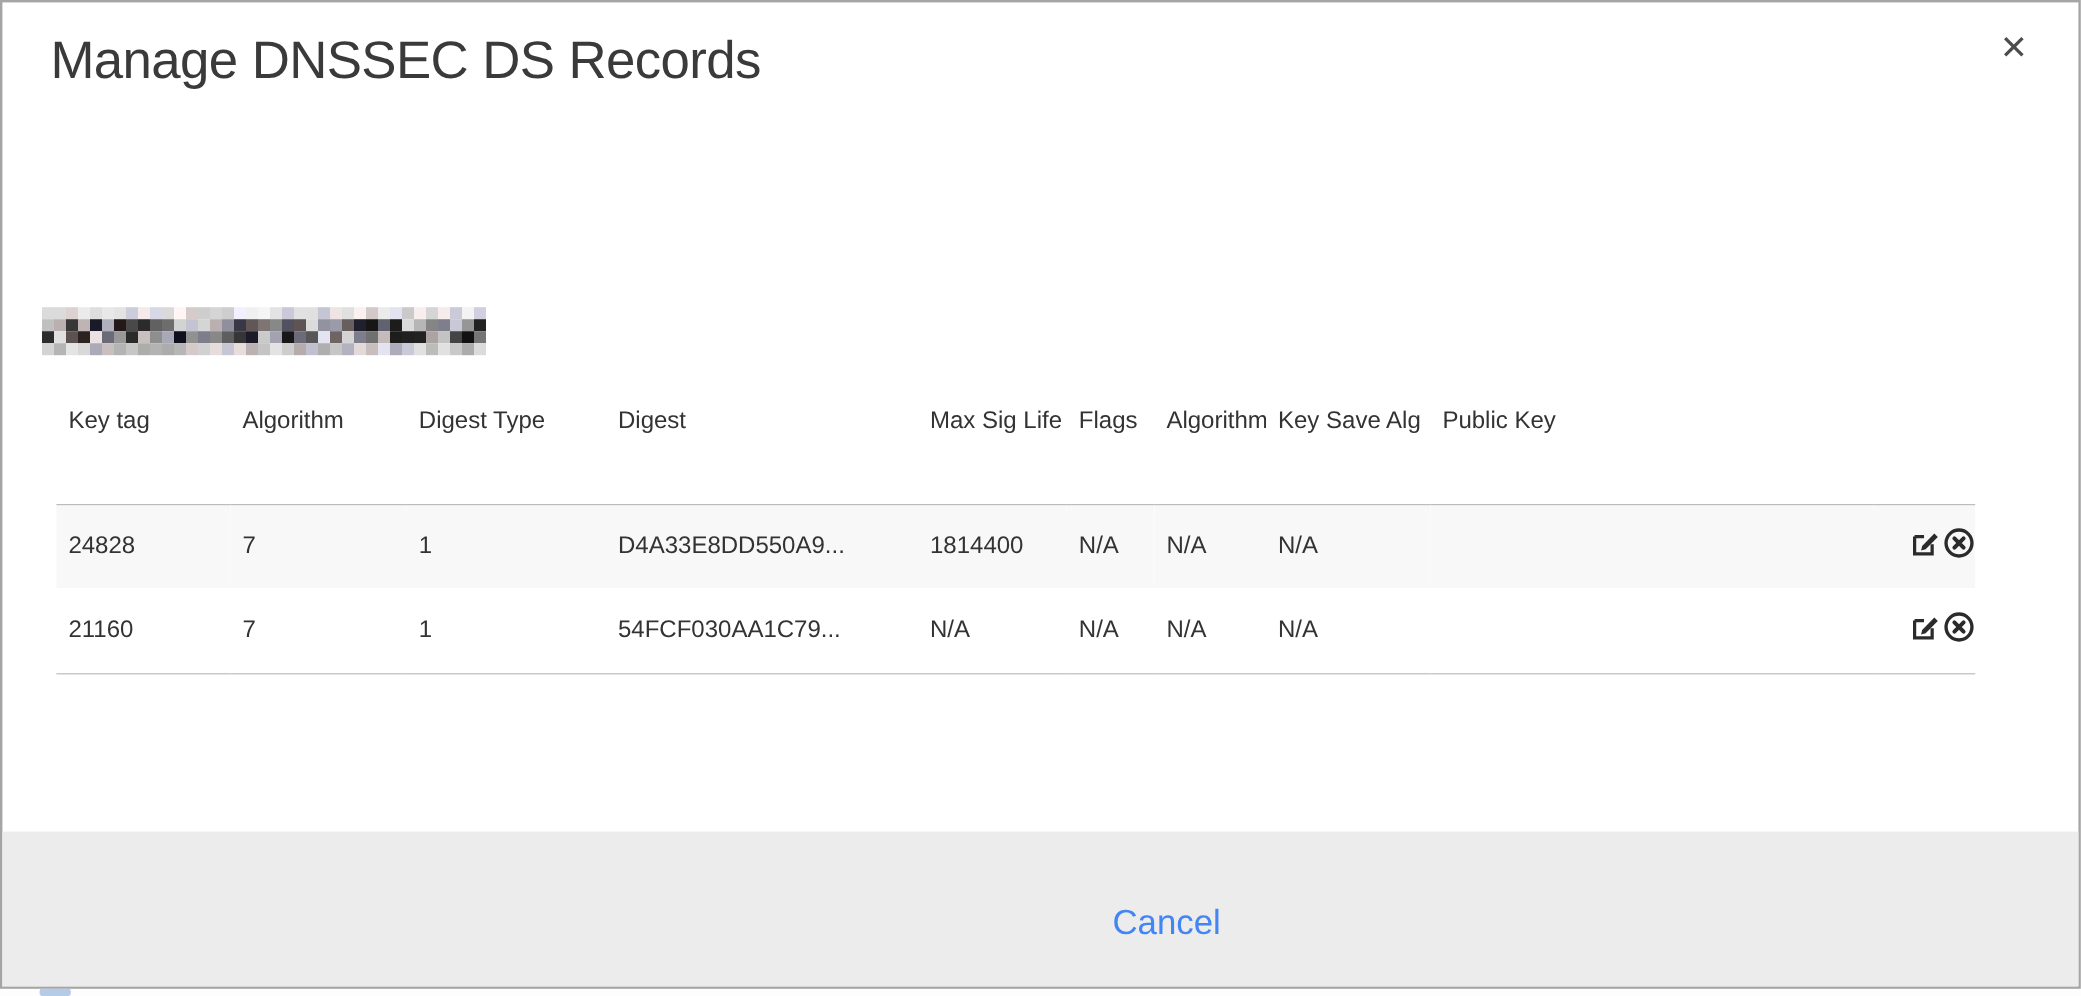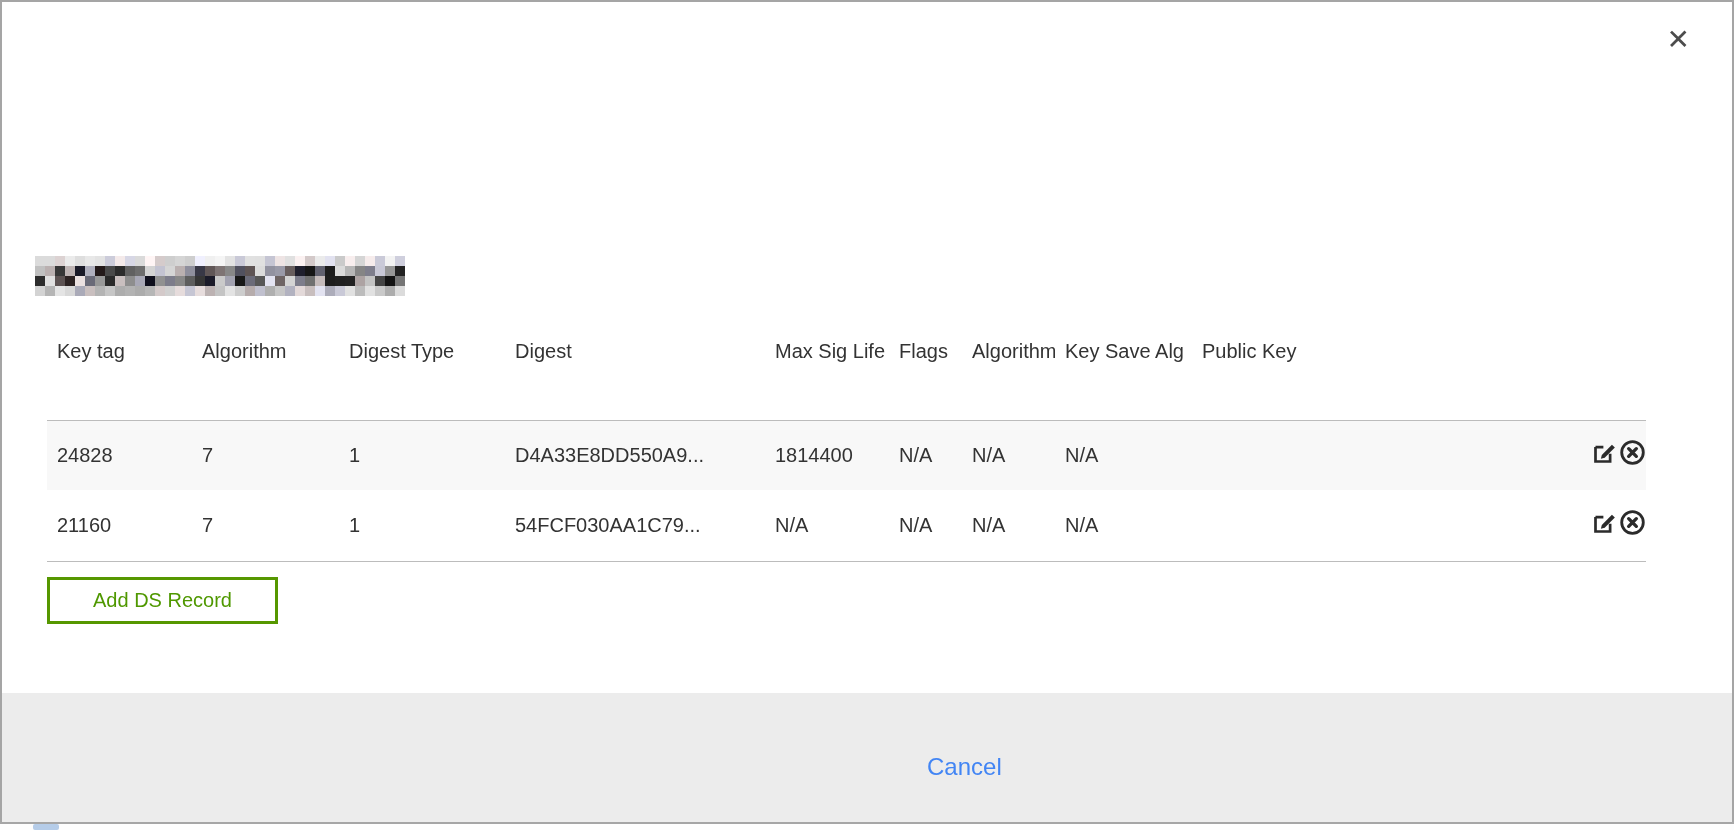--- a/index.html
+++ b/index.html
@@ -26,30 +26,31 @@
   .add-btn{position:absolute;left:45px;top:575px;width:231px;height:47px;background:#fff;
     border:3px solid #569700;color:#4f9800;font-size:20px;font-family:inherit;cursor:pointer;
     box-sizing:border-box;}
   .footer{position:absolute;left:0;bottom:0;width:100%;height:129px;background:#ececec;}
   .red-box{position:absolute;left:698px;top:10px;width:220px;height:102px;box-sizing:border-box;
     border:7px solid #e8141e;background:transparent;display:flex;align-items:center;
     justify-content:center;}
   .save-btn{width:177px;height:70px;background:#628c04;border:none;
     border-bottom:5px solid #4b6a02;color:#ffffff;font-size:29px;font-family:inherit;
     cursor:pointer;box-sizing:border-box;}
-  .cancel-link{position:absolute;left:925px;top:60px;font-size:24px;color:#4285f4;
+  .cancel-link{position:absolute;left:925px;top:60px;font-size:29px;color:#4285f4;
     text-decoration:none;cursor:pointer;}
   .artifact{position:absolute;left:33px;top:824px;width:26px;height:6px;background:#b5cce8;
     border-radius:2px;}
 </style>
 </head>
 <body>
 
 <div class="modal">
 
+  <div class="title">Manage DNSSEC DS Records</div>
 
   <div class="close">✕</div>
 
   <div class="mosaic"><i style="background: rgb(219, 219, 219);"></i><i style="background: rgb(219, 219, 219);"></i><i style="background: rgb(220, 210, 210);"></i><i style="background: rgb(235, 235, 235);"></i><i style="background: rgb(222, 222, 222);"></i><i style="background: rgb(232, 232, 232);"></i><i style="background: rgb(227, 227, 227);"></i><i style="background: rgb(204, 204, 218);"></i><i style="background: rgb(244, 234, 234);"></i><i style="background: rgb(215, 215, 229);"></i><i style="background: rgb(218, 218, 218);"></i><i style="background: rgb(255, 245, 245);"></i><i style="background: rgb(213, 203, 203);"></i><i style="background: rgb(206, 206, 206);"></i><i style="background: rgb(213, 213, 213);"></i><i style="background: rgb(206, 206, 206);"></i><i style="background: rgb(240, 240, 254);"></i><i style="background: rgb(240, 240, 240);"></i><i style="background: rgb(245, 245, 245);"></i><i style="background: rgb(227, 227, 227);"></i><i style="background: rgb(201, 201, 215);"></i><i style="background: rgb(225, 225, 225);"></i><i style="background: rgb(224, 224, 224);"></i><i style="background: rgb(197, 197, 211);"></i><i style="background: rgb(238, 228, 228);"></i><i style="background: rgb(224, 224, 224);"></i><i style="background: rgb(251, 241, 241);"></i><i style="background: rgb(211, 201, 201);"></i><i style="background: rgb(235, 235, 235);"></i><i style="background: rgb(226, 226, 240);"></i><i style="background: rgb(202, 202, 202);"></i><i style="background: rgb(248, 238, 238);"></i><i style="background: rgb(213, 213, 213);"></i><i style="background: rgb(246, 236, 236);"></i><i style="background: rgb(202, 202, 216);"></i><i style="background: rgb(243, 243, 243);"></i><i style="background: rgb(207, 207, 221);"></i><i style="background: rgb(192, 192, 192);"></i><i style="background: rgb(186, 176, 176);"></i><i style="background: rgb(55, 55, 55);"></i><i style="background: rgb(190, 180, 180);"></i><i style="background: rgb(26, 26, 40);"></i><i style="background: rgb(175, 175, 189);"></i><i style="background: rgb(35, 25, 25);"></i><i style="background: rgb(73, 73, 73);"></i><i style="background: rgb(43, 43, 43);"></i><i style="background: rgb(97, 97, 97);"></i><i style="background: rgb(109, 109, 109);"></i><i style="background: rgb(211, 211, 211);"></i><i style="background: rgb(195, 195, 209);"></i><i style="background: rgb(213, 213, 213);"></i><i style="background: rgb(186, 176, 176);"></i><i style="background: rgb(143, 143, 157);"></i><i style="background: rgb(56, 56, 70);"></i><i style="background: rgb(97, 87, 87);"></i><i style="background: rgb(126, 116, 116);"></i><i style="background: rgb(136, 136, 136);"></i><i style="background: rgb(81, 81, 95);"></i><i style="background: rgb(94, 84, 84);"></i><i style="background: rgb(219, 219, 219);"></i><i style="background: rgb(146, 146, 160);"></i><i style="background: rgb(154, 154, 168);"></i><i style="background: rgb(104, 94, 94);"></i><i style="background: rgb(31, 31, 45);"></i><i style="background: rgb(22, 22, 22);"></i><i style="background: rgb(97, 97, 111);"></i><i style="background: rgb(28, 28, 28);"></i><i style="background: rgb(218, 218, 218);"></i><i style="background: rgb(182, 182, 182);"></i><i style="background: rgb(133, 133, 133);"></i><i style="background: rgb(126, 126, 140);"></i><i style="background: rgb(200, 200, 214);"></i><i style="background: rgb(150, 150, 150);"></i><i style="background: rgb(34, 34, 34);"></i><i style="background: rgb(44, 44, 44);"></i><i style="background: rgb(224, 224, 224);"></i><i style="background: rgb(92, 82, 82);"></i><i style="background: rgb(44, 34, 34);"></i><i style="background: rgb(235, 225, 225);"></i><i style="background: rgb(106, 106, 120);"></i><i style="background: rgb(152, 152, 152);"></i><i style="background: rgb(42, 42, 42);"></i><i style="background: rgb(201, 191, 191);"></i><i style="background: rgb(142, 142, 142);"></i><i style="background: rgb(168, 168, 182);"></i><i style="background: rgb(15, 15, 29);"></i><i style="background: rgb(145, 145, 145);"></i><i style="background: rgb(125, 125, 139);"></i><i style="background: rgb(136, 136, 136);"></i><i style="background: rgb(94, 94, 94);"></i><i style="background: rgb(54, 54, 54);"></i><i style="background: rgb(27, 27, 41);"></i><i style="background: rgb(202, 202, 202);"></i><i style="background: rgb(162, 162, 176);"></i><i style="background: rgb(24, 24, 24);"></i><i style="background: rgb(107, 107, 121);"></i><i style="background: rgb(87, 87, 87);"></i><i style="background: rgb(227, 227, 241);"></i><i style="background: rgb(110, 100, 100);"></i><i style="background: rgb(212, 212, 212);"></i><i style="background: rgb(125, 125, 139);"></i><i style="background: rgb(112, 112, 112);"></i><i style="background: rgb(197, 187, 187);"></i><i style="background: rgb(29, 29, 29);"></i><i style="background: rgb(32, 32, 32);"></i><i style="background: rgb(34, 34, 34);"></i><i style="background: rgb(173, 163, 163);"></i><i style="background: rgb(195, 195, 195);"></i><i style="background: rgb(68, 68, 68);"></i><i style="background: rgb(18, 18, 18);"></i><i style="background: rgb(117, 117, 117);"></i><i style="background: rgb(211, 211, 211);"></i><i style="background: rgb(181, 181, 181);"></i><i style="background: rgb(228, 228, 228);"></i><i style="background: rgb(216, 216, 216);"></i><i style="background: rgb(170, 170, 184);"></i><i style="background: rgb(201, 191, 191);"></i><i style="background: rgb(180, 180, 180);"></i><i style="background: rgb(198, 198, 198);"></i><i style="background: rgb(173, 173, 173);"></i><i style="background: rgb(179, 179, 179);"></i><i style="background: rgb(172, 172, 172);"></i><i style="background: rgb(182, 182, 182);"></i><i style="background: rgb(212, 202, 202);"></i><i style="background: rgb(209, 209, 209);"></i><i style="background: rgb(230, 220, 220);"></i><i style="background: rgb(198, 198, 212);"></i><i style="background: rgb(231, 221, 221);"></i><i style="background: rgb(188, 178, 178);"></i><i style="background: rgb(196, 196, 196);"></i><i style="background: rgb(227, 227, 227);"></i><i style="background: rgb(205, 205, 205);"></i><i style="background: rgb(182, 172, 172);"></i><i style="background: rgb(192, 192, 206);"></i><i style="background: rgb(175, 175, 175);"></i><i style="background: rgb(198, 198, 198);"></i><i style="background: rgb(178, 178, 192);"></i><i style="background: rgb(227, 217, 217);"></i><i style="background: rgb(200, 190, 190);"></i><i style="background: rgb(227, 227, 241);"></i><i style="background: rgb(172, 172, 186);"></i><i style="background: rgb(201, 201, 215);"></i><i style="background: rgb(225, 225, 225);"></i><i style="background: rgb(188, 188, 188);"></i><i style="background: rgb(225, 225, 225);"></i><i style="background: rgb(201, 201, 201);"></i><i style="background: rgb(172, 172, 172);"></i><i style="background: rgb(219, 219, 219);"></i></div>
 
 
   <table class="ds">
     <colgroup>
       <col style="width:145px">
         <col style="width:147px">
@@ -121,21 +122,20 @@
             <svg width="27" height="27" viewBox="0 0 24 24" fill="none">
               <circle cx="12" cy="12" r="9.6" stroke="#2b2b2b" stroke-width="2.5" fill="none"></circle>
               <path d="M8.6 8.6 L15.4 15.4 M15.4 8.6 L8.6 15.4" stroke="#2b2b2b" stroke-width="3" stroke-linecap="round"></path>
             </svg>
           </span>
         </td>
       </tr>
     </tbody>
   </table>
 
-  <button class="add-btn">Add DS Record</button>
 
   <div class="footer">
     <a class="cancel-link">Cancel</a>
   </div>
 
 </div>
 
 <div class="artifact"></div>
 
 </body></html>

